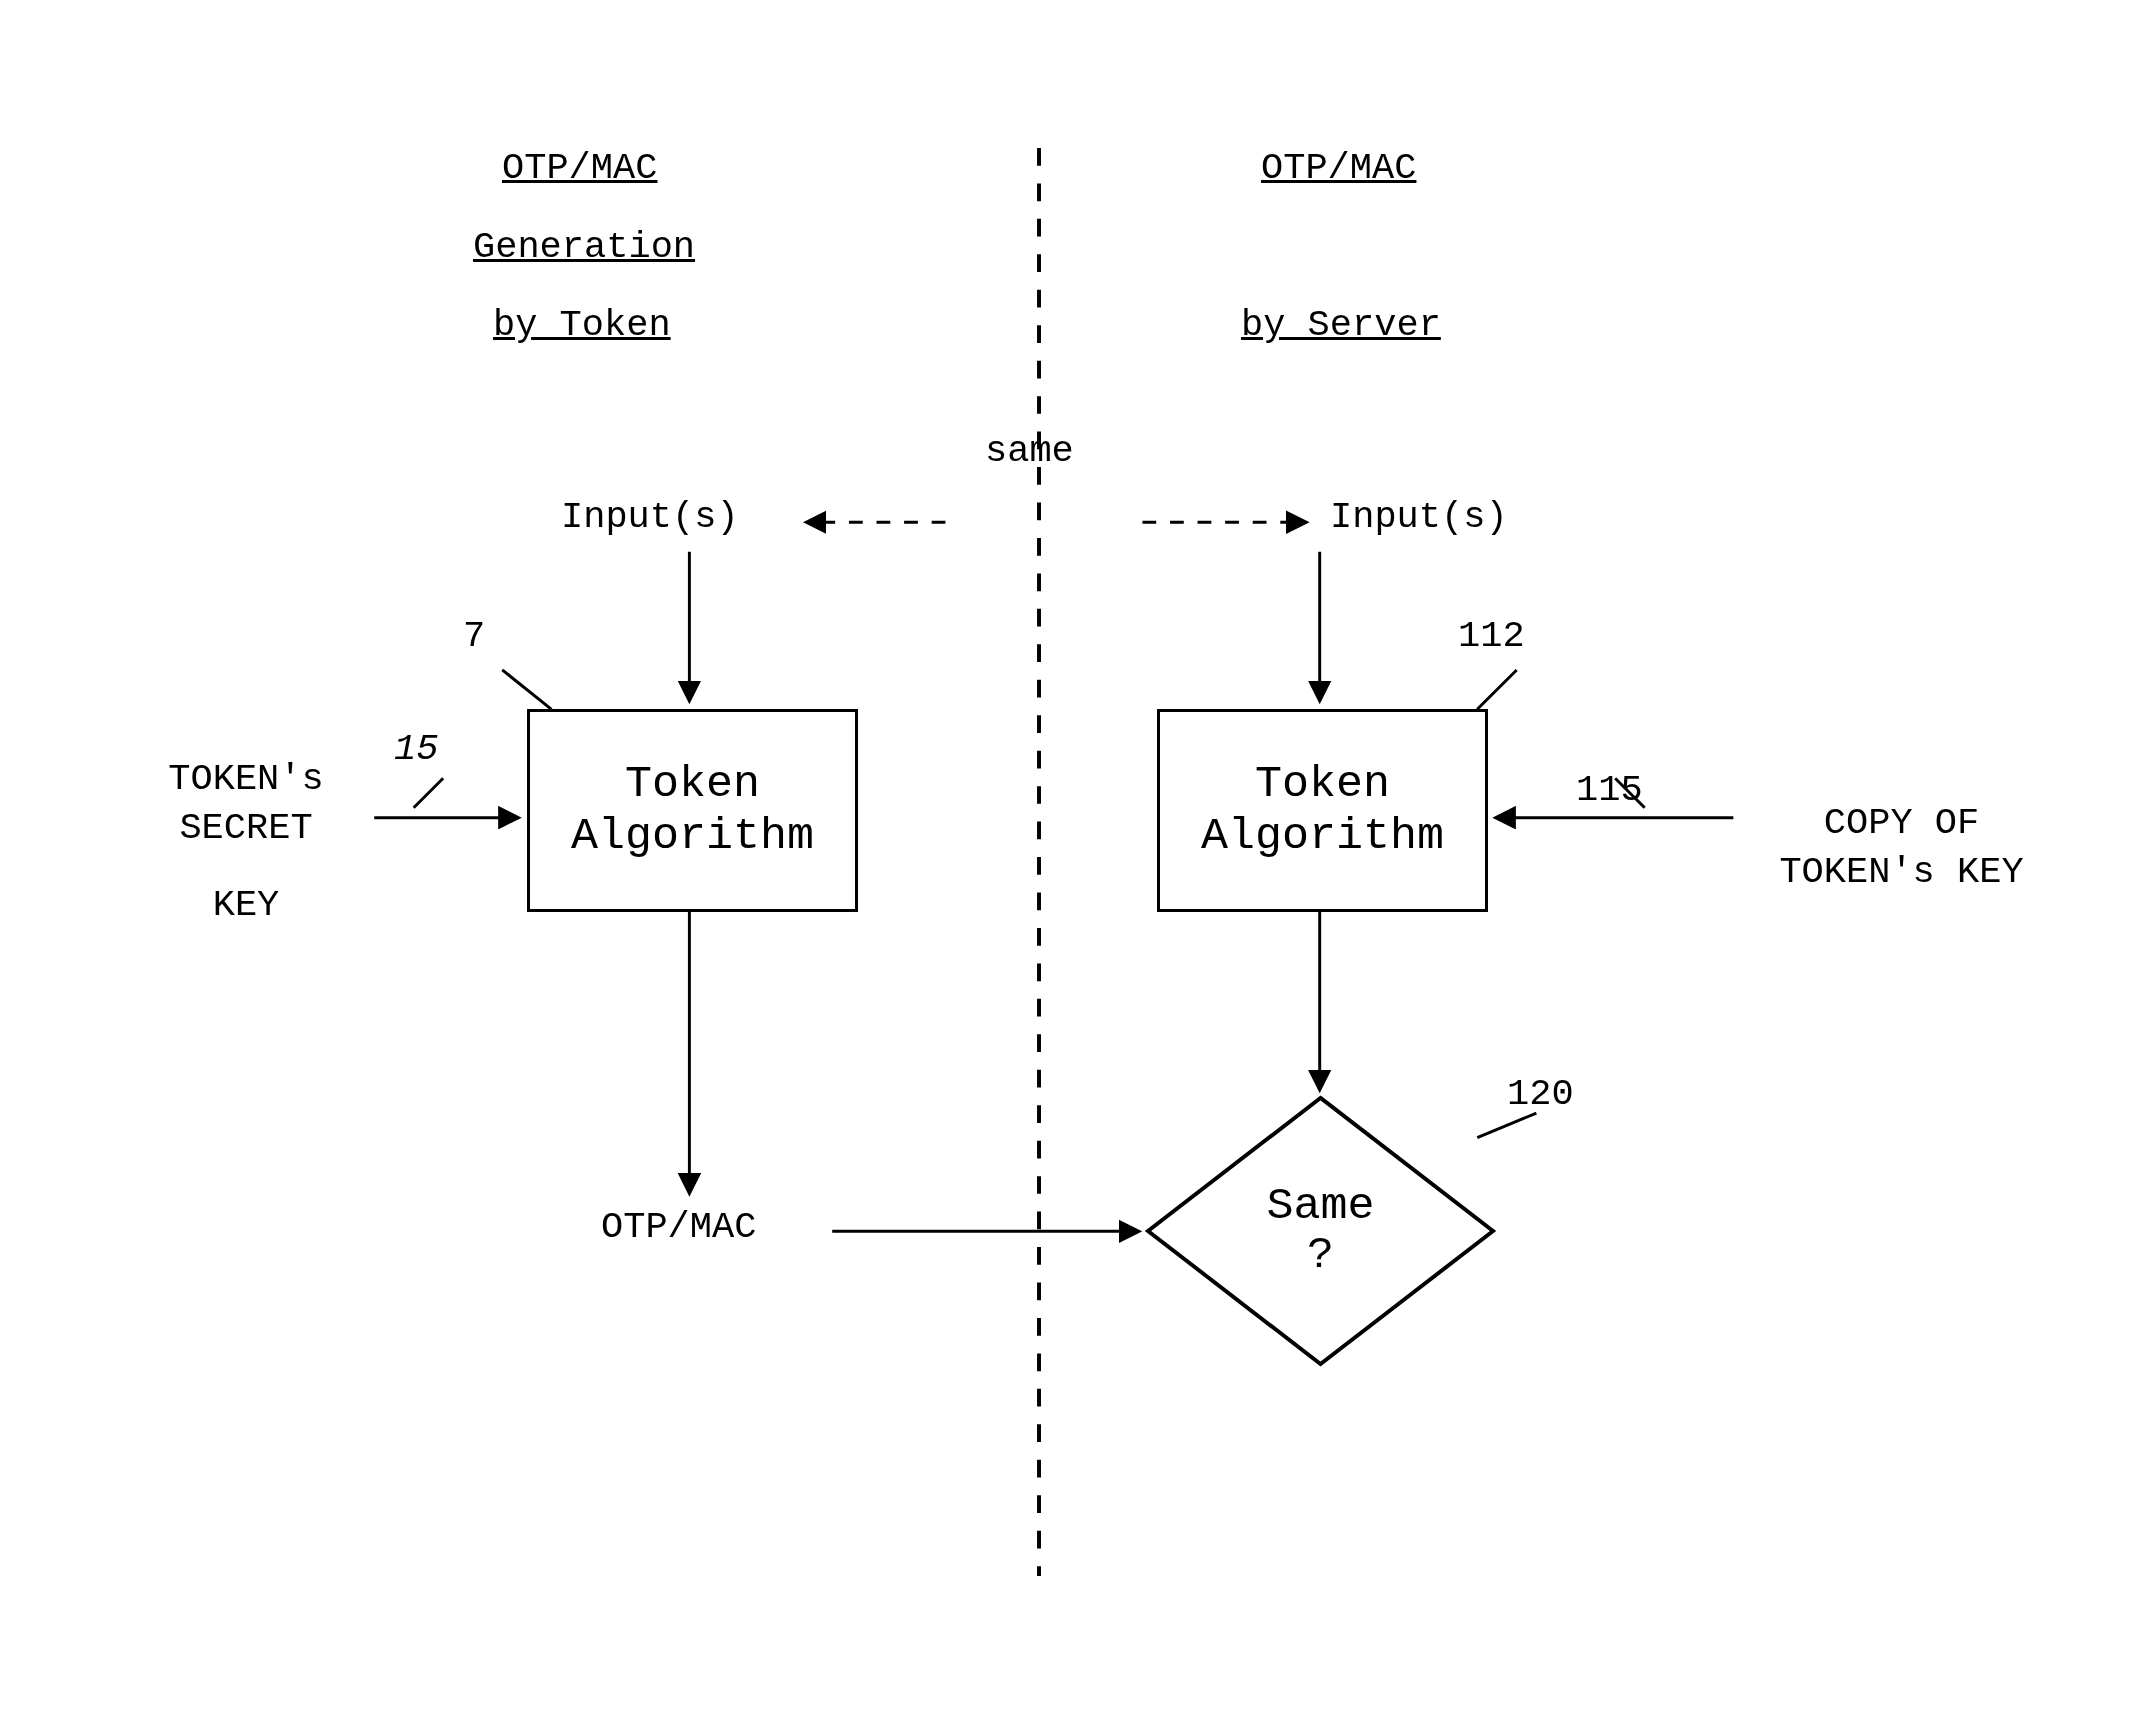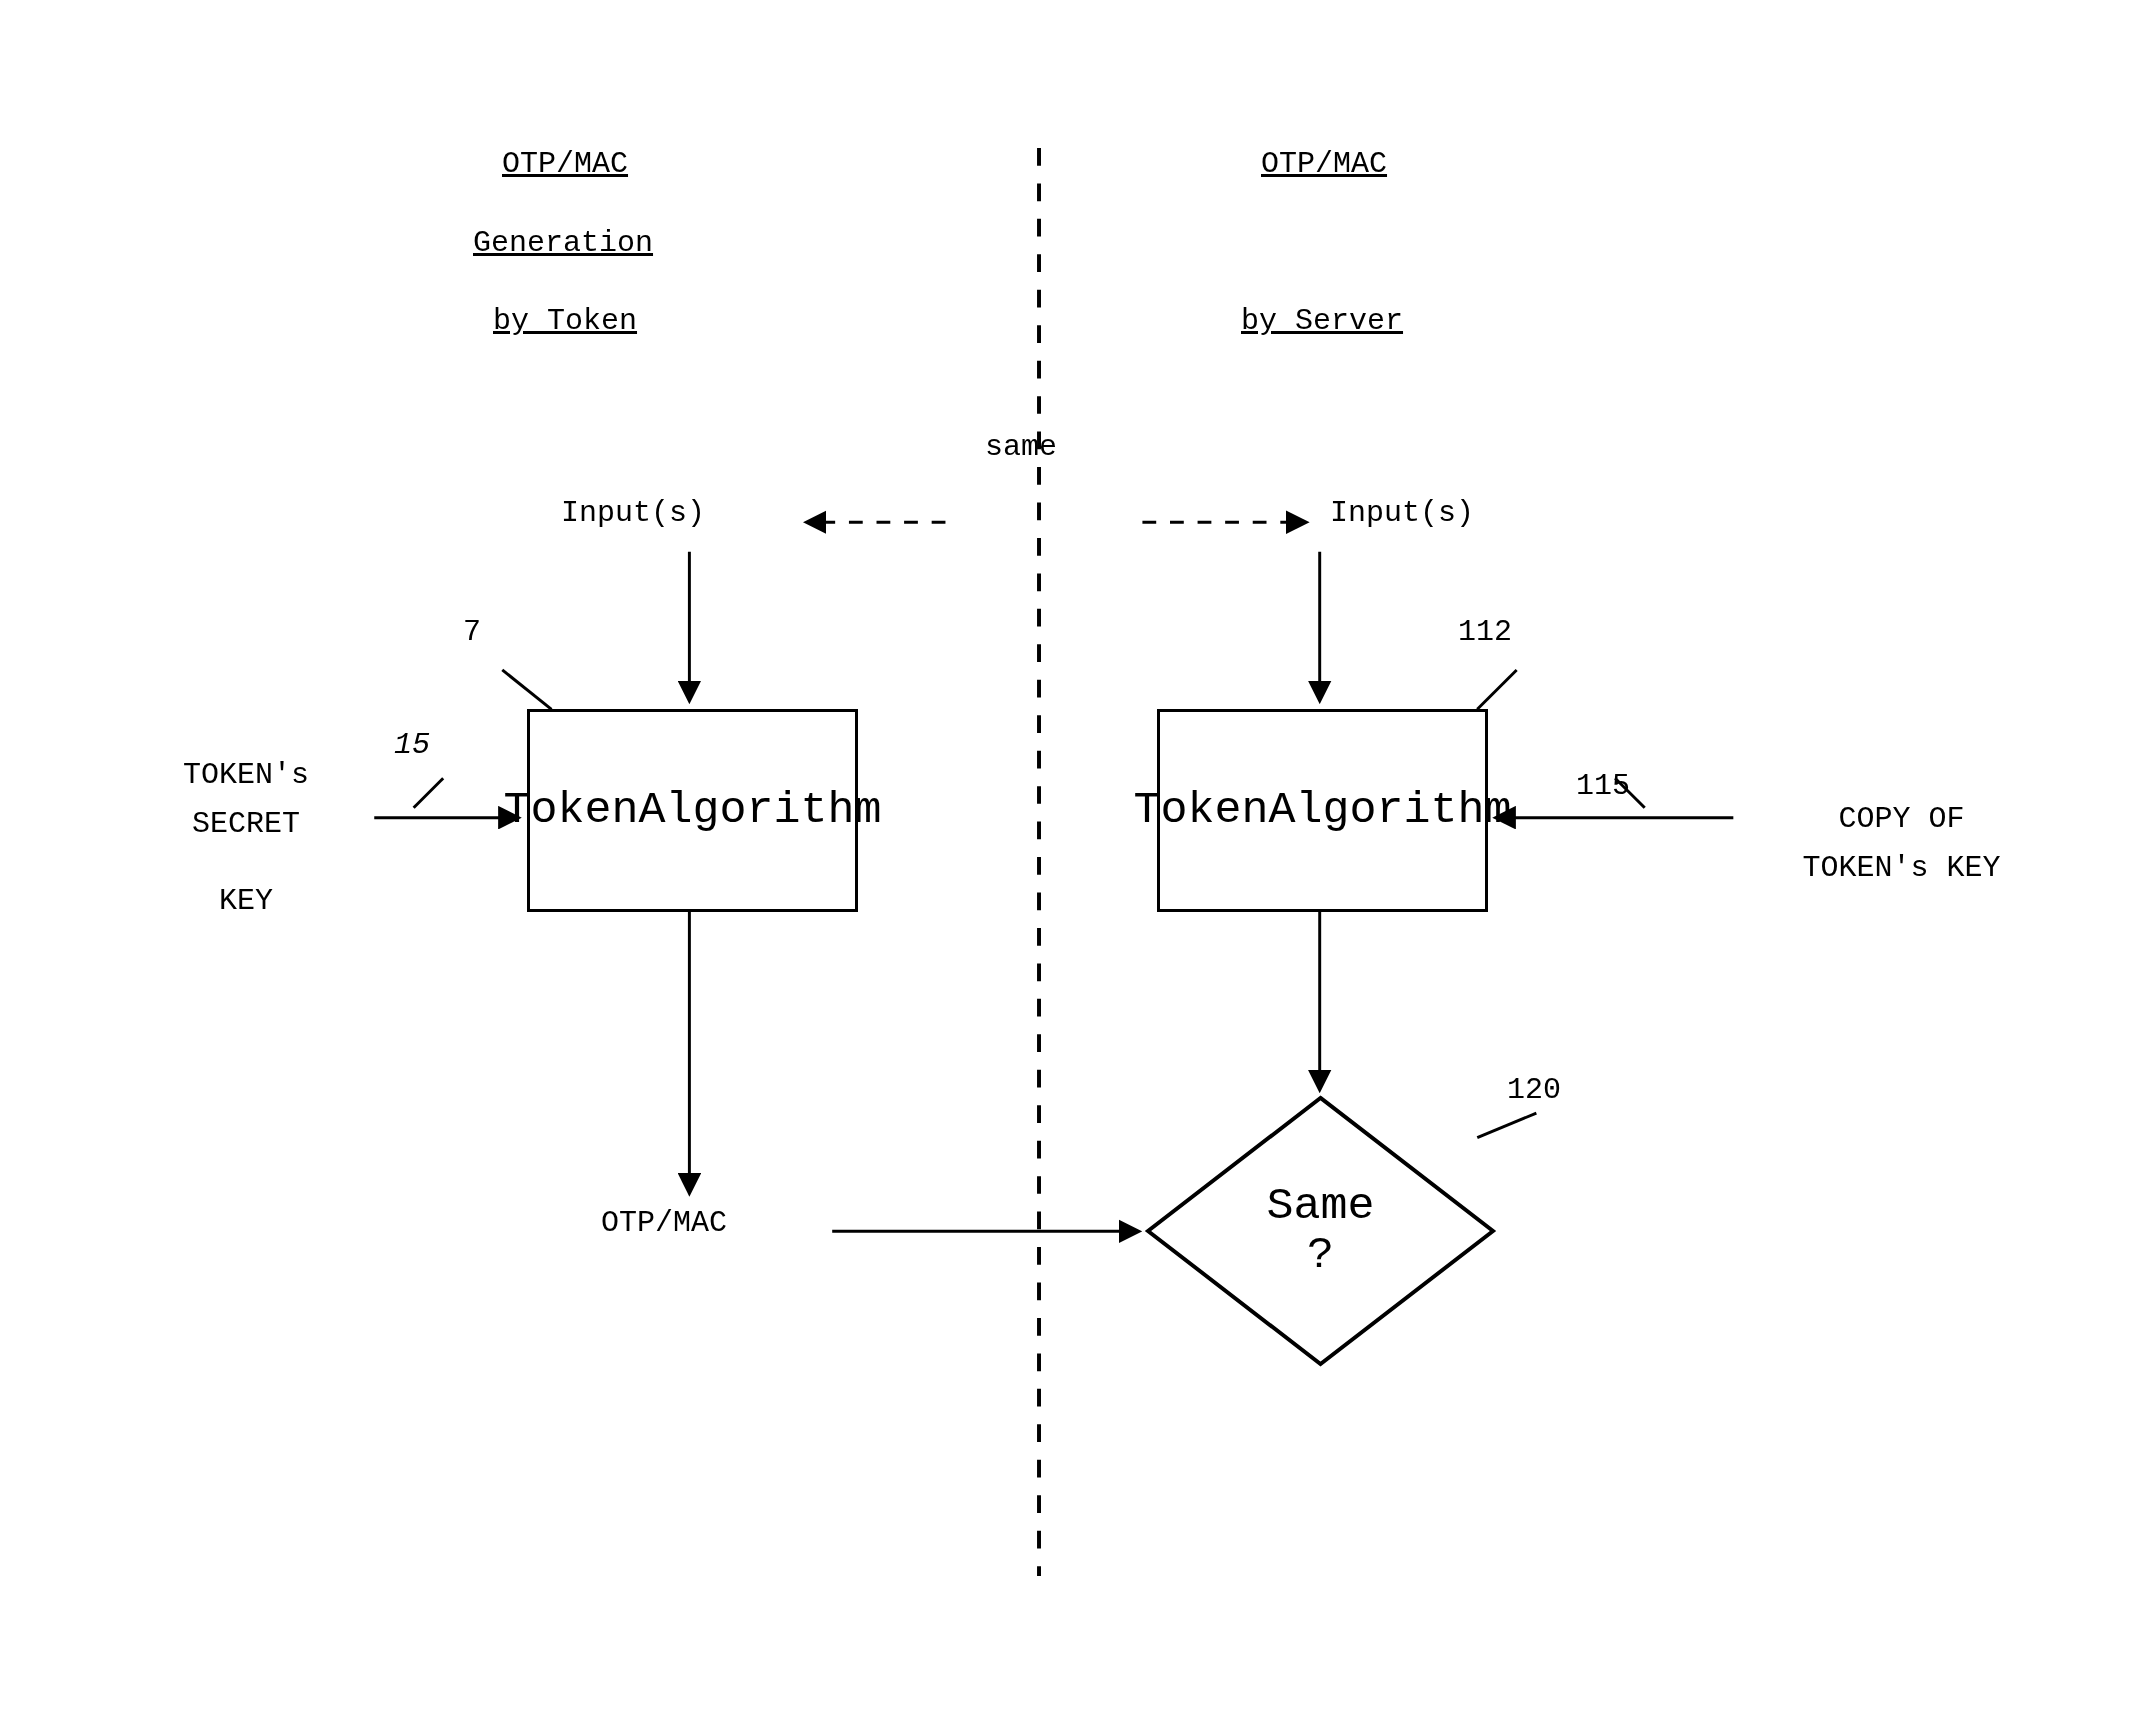--- a/index.html
+++ b/index.html
@@ -8,33 +8,33 @@
       background: white;
       font-family: 'Courier New', monospace;
     }
     .canvas {
       position: relative;
       width: 2145px;
       height: 1721px;
     }
     .text {
       position: absolute;
-      font-size: 30px;
+      font-size: 37px;
       line-height: 1.1;
       white-space: nowrap;
     }
     .underline {
       text-decoration: underline;
     }
     .box {
       position: absolute;
       border: 3px solid black;
       background: white;
       display: flex;
-      flex-direction: row;
+      flex-direction: column;
       align-items: center;
       justify-content: center;
       font-size: 45px;
       line-height: 1.15;
     }
     .diamond {
       position: absolute;
       width: 355px;
       height: 276px;
     }

